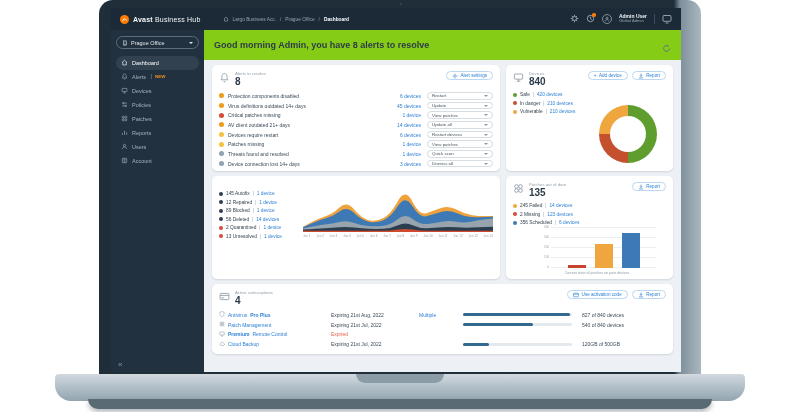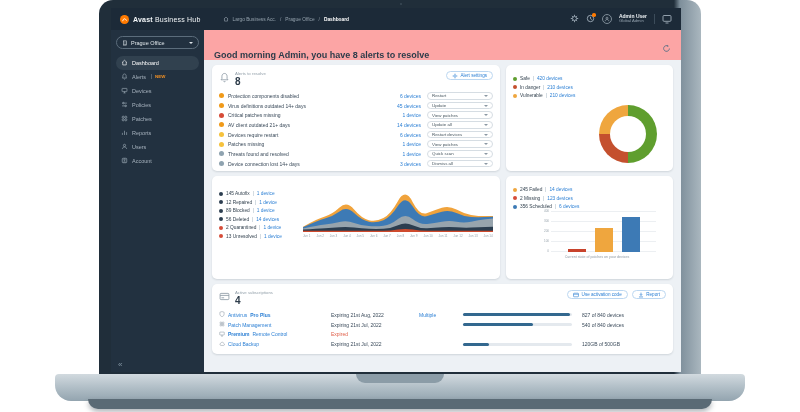--- a/index.html
+++ b/index.html
@@ -40,21 +40,21 @@
   .body-row{flex:1;display:flex;min-height:0;}
   .sidebar{flex:0 0 93px;background:#223140;padding:6px 5px;position:relative;}
   .site-selector{border:1px solid #5c6d7c;border-radius:9px;height:13px;display:flex;align-items:center;padding:0 5px;gap:3px;color:#dfe6ea;font-size:5.5px;}
   .nav{margin-top:7px;display:flex;flex-direction:column;gap:.5px;}
   .nav-item{height:13.5px;display:flex;align-items:center;gap:4px;padding:0 5px;color:#a6b2bd;font-size:5.5px;border-radius:7px;}
   .nav-item.active{background:#31414f;color:#fff;}
   .nav-badge{color:#f39022;font-size:4.4px;font-weight:700;border-left:1px solid #51606d;padding-left:3px;margin-left:1px;}
   .collapse{position:absolute;left:7px;bottom:3px;color:#8194a1;font-size:8px;}
 
   .main{flex:1;display:flex;flex-direction:column;min-width:0;}
-  .main-header{flex:0 0 30px;background:#fca5a5;display:flex;align-items:flex-end;padding:0 10px;}
+  .main-header{flex:0 0 30px;background:#84cc16;display:flex;align-items:center;padding:0 10px;}
   .greeting{font-size:9px;font-weight:700;color:#2d3c4a;}
   .refresh{margin-left:auto;align-self:flex-end;margin-bottom:3px;}
   .content{flex:1;padding:5px 8px;display:grid;grid-template-columns:288px 1fr;grid-template-rows:106px 103px 70px;gap:5px 6px;}
 
   
   .card{background:#fff;border-radius:5px;box-shadow:0 1px 2px rgba(30,45,60,.14);padding:6px 7px;position:relative;overflow:hidden;}
   .card-head{display:flex;align-items:flex-start;}
   .head-icon{margin-right:5px;margin-top:1px;}
   .head-label{font-size:4.3px;color:#93a0aa;}
   .head-count{font-size:10px;font-weight:700;color:#2d3c4a;line-height:1.1;}
@@ -352,20 +352,42 @@
                   <span class="adev">3 devices</span>
                   <span class="dropdown">
                     <span>Dismiss all</span>
                     <span class="caret"></span>
                   </span>
                 </div>
               </div>
           </div>
 
           <div class="card">
+            <div class="card-head">
+              <svg class="head-icon" width="11" height="11" viewBox="0 0 12 12">
+                  <rect x="1.5" y="2.2" width="9" height="5.6" rx=".8" stroke="#8b98a3" stroke-width=".9" fill="none"></rect>
+                  <path d="M4 10h4M6 7.8V10" stroke="#8b98a3" stroke-width=".9"></path>
+                </svg>
+              <div>
+                <div class="head-label">Devices</div>
+                <div class="head-count">840</div>
+              </div>
+              <div class="head-btns">
+                <span class="pill-btn">
+                    <span>+</span>
+                    <span>Add device</span>
+                  </span>
+                <span class="pill-btn">
+                  <svg width="6" height="6" viewBox="0 0 8 8">
+                      <path d="M4 .8v3.6M2.5 3 L4 4.6 L5.5 3M1.3 6.6h5.4" stroke="#2b7fd4" stroke-width=".9" fill="none"></path>
+                    </svg>
+                  <span>Report</span>
+                </span>
+              </div>
+            </div>
             <div class="legend" id="devices-legend">
                 <div class="legend-item">
                   <span class="ldot" style="background: rgb(95, 158, 46);"></span>
                   <span>Safe</span>
                   <span class="lval">420 devices</span>
                 </div>
                 <div class="legend-item">
                   <span class="ldot" style="background: rgb(196, 80, 46);"></span>
                   <span>In danger</span>
                   <span class="lval">210 devices</span>
@@ -435,20 +457,40 @@
                     <span>Jun 11</span>
                     <span>Jun 12</span>
                     <span>Jun 13</span>
                     <span>Jun 14</span>
                   </div>
               </div>
             </div>
           </div>
 
           <div class="card">
+            <div class="card-head">
+              <svg class="head-icon" width="11" height="11" viewBox="0 0 12 12">
+                  <circle cx="3.8" cy="3.8" r="2" stroke="#8b98a3" stroke-width=".9" fill="none"></circle>
+                  <circle cx="8.2" cy="3.8" r="2" stroke="#8b98a3" stroke-width=".9" fill="none"></circle>
+                  <circle cx="3.8" cy="8.2" r="2" stroke="#8b98a3" stroke-width=".9" fill="none"></circle>
+                  <circle cx="8.2" cy="8.2" r="2" stroke="#8b98a3" stroke-width=".9" fill="none"></circle>
+                </svg>
+              <div>
+                <div class="head-label">Patches out of date</div>
+                <div class="head-count">135</div>
+              </div>
+              <div class="head-btns">
+                <span class="pill-btn">
+                  <svg width="6" height="6" viewBox="0 0 8 8">
+                      <path d="M4 .8v3.6M2.5 3 L4 4.6 L5.5 3M1.3 6.6h5.4" stroke="#2b7fd4" stroke-width=".9" fill="none"></path>
+                    </svg>
+                  <span>Report</span>
+                </span>
+              </div>
+            </div>
             <div class="legend" id="patches-legend">
                 <div class="legend-item">
                   <span class="ldot" style="background: rgb(239, 166, 62);"></span>
                   <span>245 Failed</span>
                   <span class="lval">14 devices</span>
                 </div>
                 <div class="legend-item">
                   <span class="ldot" style="background: rgb(214, 76, 56);"></span>
                   <span>2 Missing</span>
                   <span class="lval">123 devices</span>

